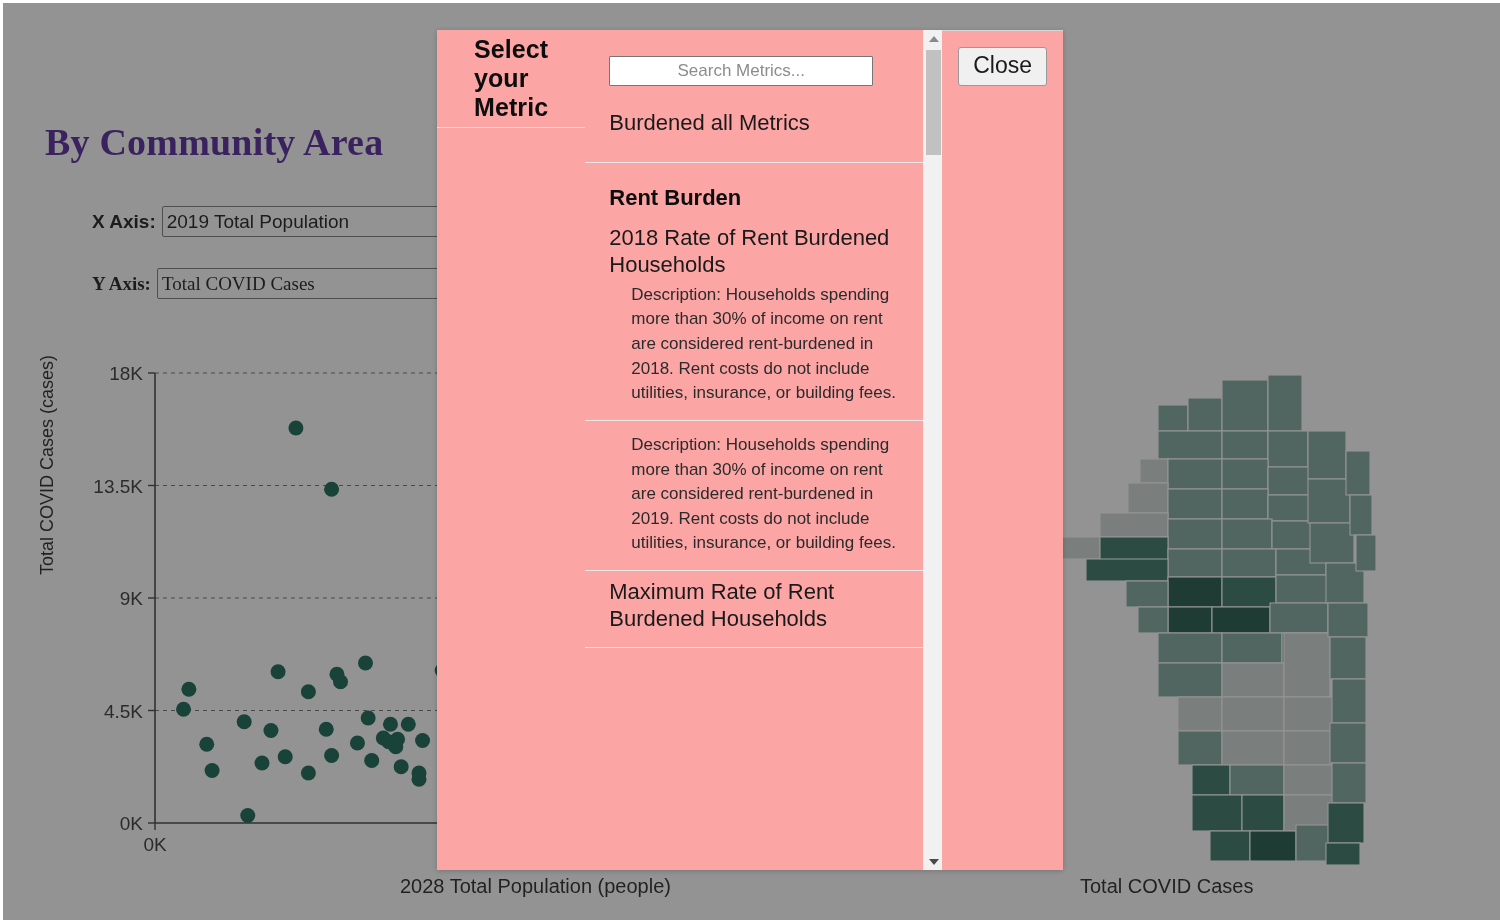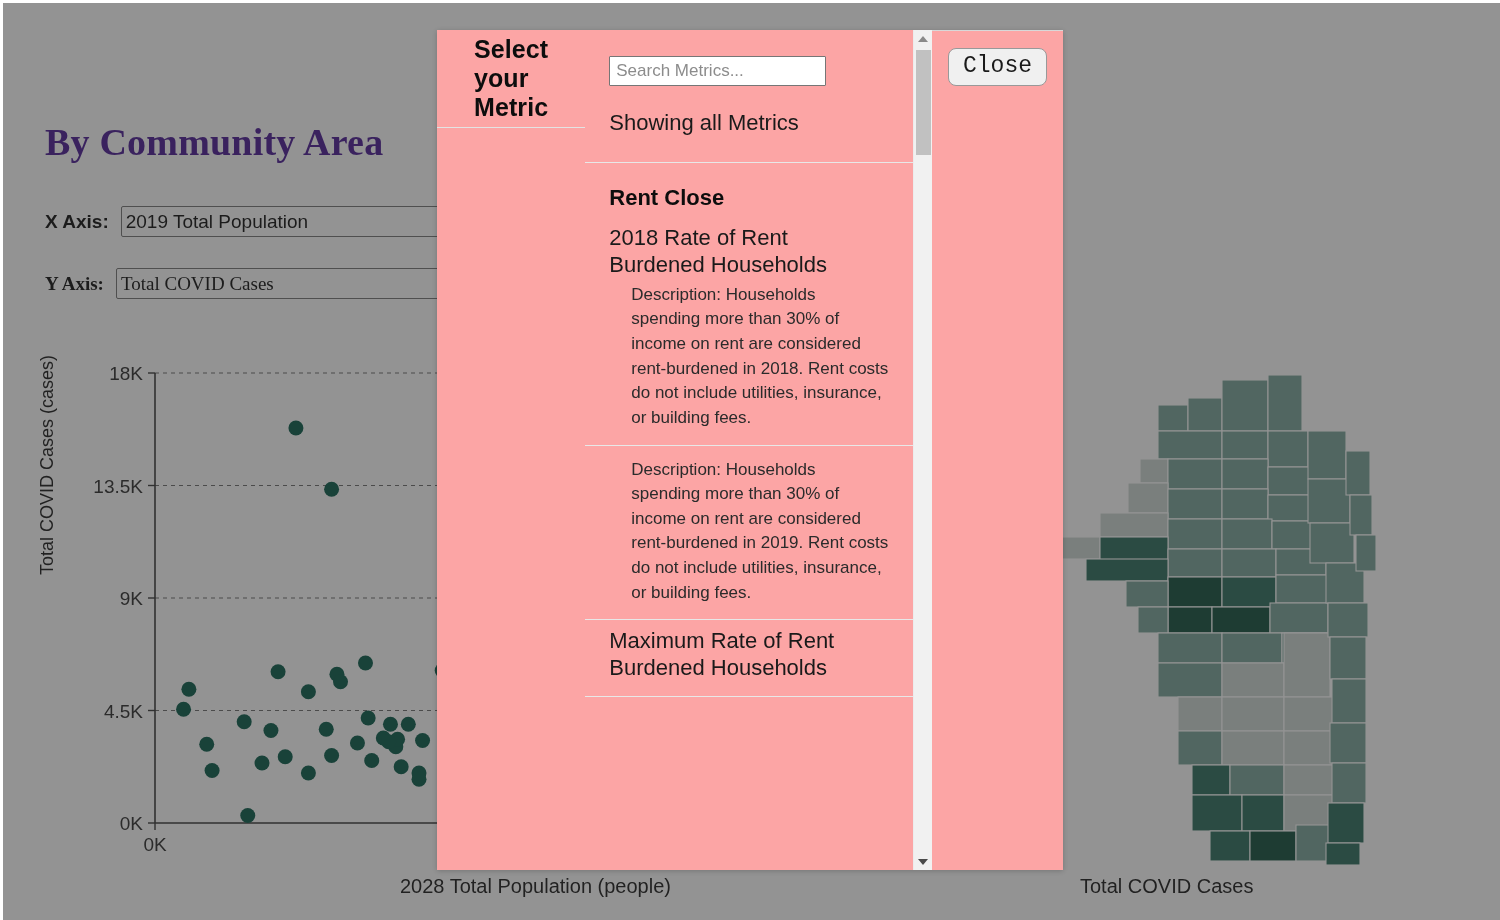--- a/index.html
+++ b/index.html
@@ -34,22 +34,23 @@
     font-size: 38px;
     color: #4c1d95;
     letter-spacing: .2px;
     white-space: nowrap;
   }
 
   .axis-control {
     position: absolute;
     display: flex;
     align-items: center;
-    gap: 12px;
+    gap: 6px;
     white-space: nowrap;
+    margin-left: 47px;
   }
   .axis-control.x { left: 45px; top: 206px; }
   .axis-control.y { left: 45px; top: 268px; font-family: Liberation Serif, serif; }
 
   .axis-label {
     font-size: 19px;
     font-weight: bold;
     color: #111111;
   }
 
@@ -165,30 +166,31 @@
     left: 0; top: 0;
     right: 19px;
     bottom: 0;
     overflow: hidden;
   }
 
   .search-block {
     padding: 26px 0 0 24px;
   }
   .search-input {
-    width: 217px;
+    width: 264px;
     height: 30px;
     border: 1px solid #767676;
     border-radius: 1px;
     font-family: "Liberation Sans", sans-serif;
     font-size: 17px;
     color: #333;
     padding: 0 6px;
     background: #fff;
     outline: none;
+    text-align: center;
   }
   .search-input::placeholder { color: #8c8c8c; opacity: 1; }
 
   .showing-all {
     padding: 24px 0 26px 24px;
     font-size: 22px;
     color: #1a1a1a;
   }
 
   .group-divider { border-top: 1px solid #e8e8e8; }
@@ -261,26 +263,26 @@
 
   .modal-footer {
     flex: 0 0 72px;
     height: 72px;
     border-top: 1px solid #d8d8d8;
     display: flex;
     align-items: center;
     padding: 0 16px;
   }
   .close-button {
-    font-family: Liberation Mono, monospace;
+    font-family: Liberation Sans, sans-serif;
     font-size: 23px;
     color: #1a1a1a;
     background: #f0f0f0;
     border: 1px solid #999999;
-    border-radius: 8px;
+    border-radius: 3px;
     padding: 4px 14px 6px 14px;
     cursor: pointer;
   }
 
   .tick-text { font-family: "Liberation Sans", sans-serif; font-size: 19px; fill: #2f2f2f; }
 </style>
 </head>
 <body>
 
 <div id="app">
@@ -470,25 +472,25 @@
       <div class="modal-title">Select your Metric</div>
     </div>
 
     <div class="modal-body">
       <div class="body-scroll">
 
         <div class="search-block">
           <input class="search-input" type="text" placeholder="Search Metrics..." style="">
         </div>
 
-        <div class="showing-all">Showing all Metrics</div>
+        <div class="showing-all">Burdened all Metrics</div>
 
         <div class="group-divider"></div>
 
-        <div class="group-heading">Rent Close</div>
+        <div class="group-heading">Rent Burden</div>
 
         <div id="metric-list">
             <div class="metric-item">
               <div class="metric-name">2018 Rate of Rent Burdened Households</div>
               <div class="metric-desc">Description: Households spending more than 30% of income on rent are considered rent-burdened in 2018. Rent costs do not include utilities, insurance, or building fees.</div>
             </div>
             <div class="metric-item">
               <div class="metric-desc">Description: Households spending more than 30% of income on rent are considered rent-burdened in 2019. Rent costs do not include utilities, insurance, or building fees.</div>
             </div>
             <div class="metric-item">

